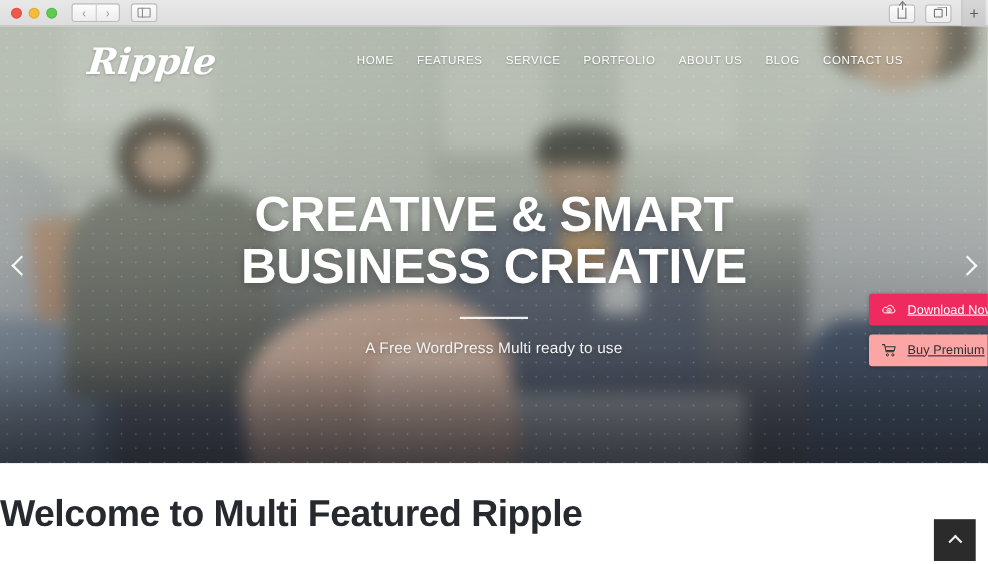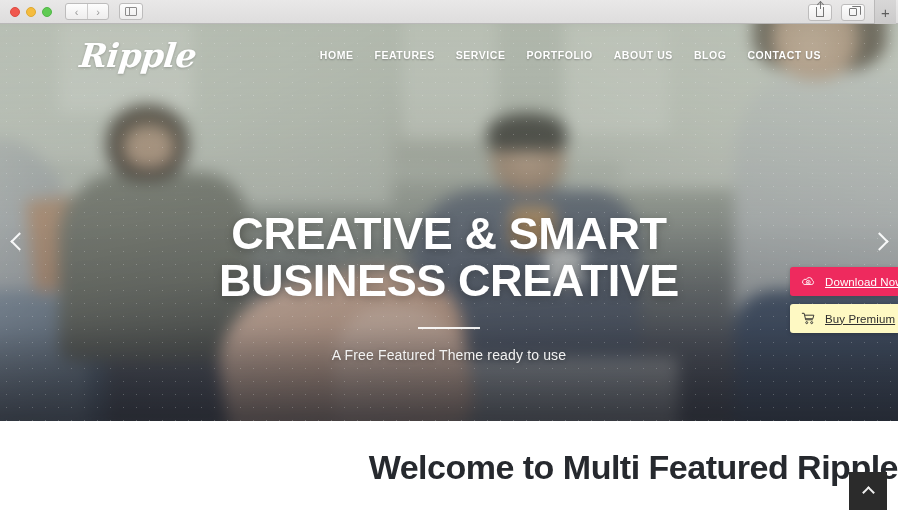--- a/index.html
+++ b/index.html
@@ -402,36 +402,35 @@
     transform: skewX(-6deg);
   }
   .main-nav {
     display: flex;
     align-items: center;
     gap: 21px;
   }
   .nav-item {
     color: #ffffff;
     font-size: 10.5px;
-    font-weight: 700;
+    font-weight: 400;
     letter-spacing: 0.55px;
     text-decoration: none;
     text-transform: uppercase;
     text-shadow: 0 1px 2px rgba(0,0,0,.3);
     white-space: nowrap;
   }
 
   
   .hero-copy {
     position: absolute;
     left: 0; right: 0;
     top: 148px;
     text-align: center;
     z-index: 10;
-    margin-top: 39px;
   }
   .hero-title {
     color: #ffffff;
     font-size: 45px;
     font-weight: 700;
     line-height: 1.0;
     letter-spacing: -0.4px;
     text-shadow: 0 2px 8px rgba(0,0,0,.26);
   }
   .hero-title .line2 { display: block; margin-top: 2px; }
@@ -485,33 +484,33 @@
     height: 29px;
     padding-left: 11px;
     font-size: 11.5px;
     font-weight: 500;
     letter-spacing: .1px;
     border-radius: 3px 0 0 3px;
     box-shadow: 0 1px 4px rgba(0,0,0,.22);
     white-space: nowrap;
   }
   .cta.download { background: #ee2a5e; color: #ffffff; margin-bottom: 8px; }
-  .cta.premium  { background: #fef9c3; color: #2f2f2f; }
+  .cta.premium  { background: #fca5a5; color: #2f2f2f; }
 
   .cloud-dl-icon { width: 15px; height: 13px; flex: 0 0 auto; }
   .cart-icon     { width: 15px; height: 13px; flex: 0 0 auto; }
 
   
   .welcome {
     position: relative;
     height: 92px;
     background: #ffffff;
     display: flex;
     align-items: center;
-    justify-content: flex-end;
+    justify-content: flex-start;
   }
   .welcome-title {
     font-size: 34px;
     font-weight: 700;
     color: #26292e;
     letter-spacing: -0.5px;
   }
 
   
   .back-to-top {
@@ -613,21 +612,21 @@
         <a class="nav-item" href="#">CONTACT US</a>
       </nav>
     </div>
 
     <div class="hero-copy">
       <h1 class="hero-title">
         <span>CREATIVE &amp; SMART</span>
         <span class="line2">BUSINESS CREATIVE</span>
       </h1>
       <div class="hero-divider"></div>
-      <p class="hero-sub">A Free Featured Theme ready to use</p>
+      <p class="hero-sub">A Free WordPress Multi ready to use</p>
     </div>
 
     <div class="slider-arrow left">
       <span class="chev l"></span>
     </div>
     <div class="slider-arrow right">
       <span class="chev r"></span>
     </div>
 
     <div class="cta-stack">

